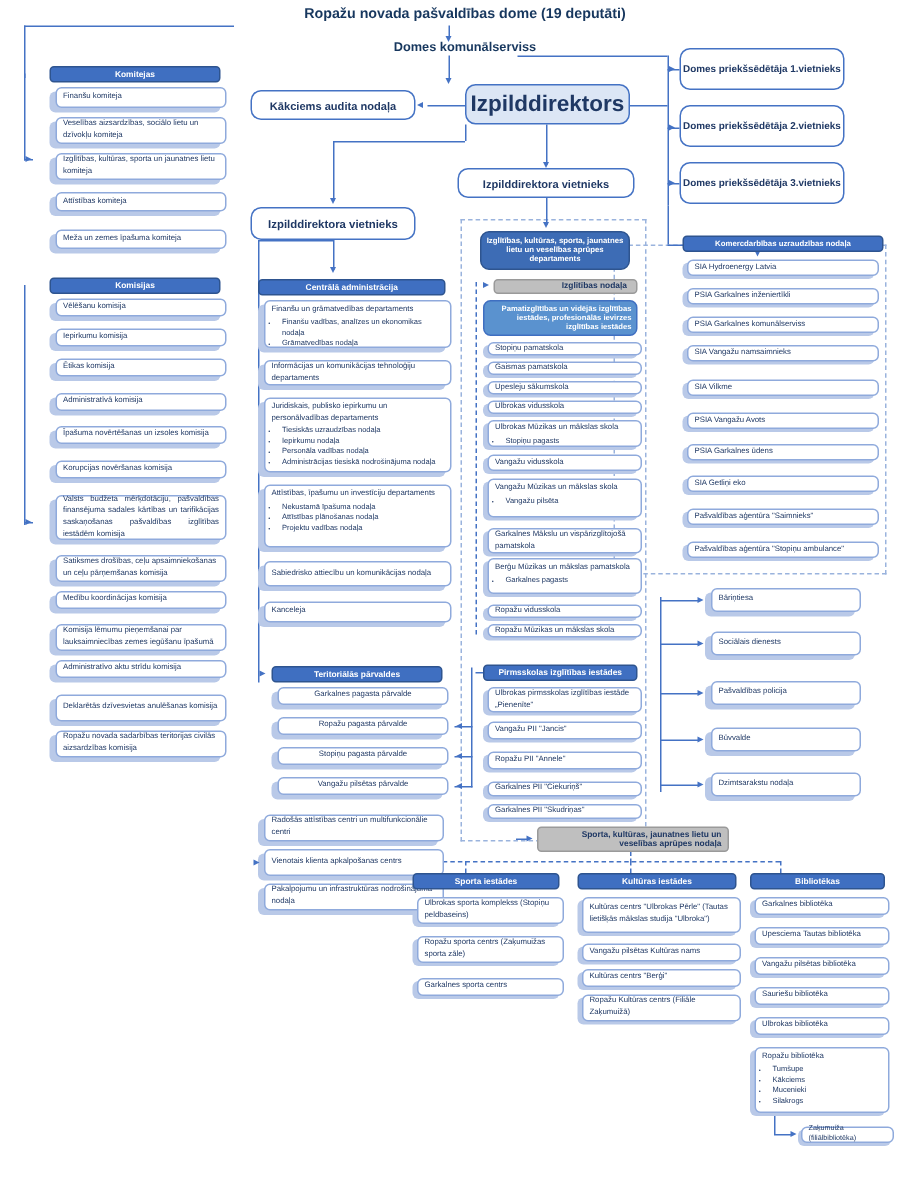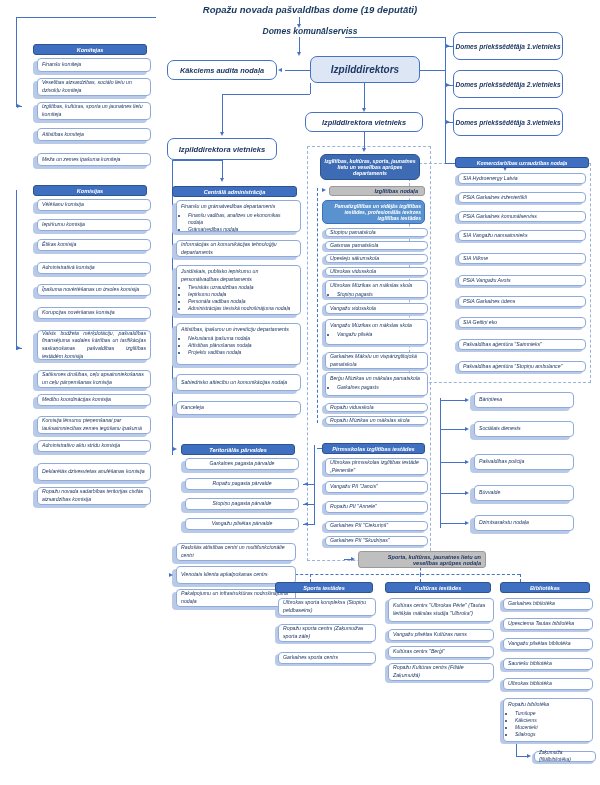--- a/index.html
+++ b/index.html
@@ -4,21 +4,21 @@
 <style>
   html,body{margin:0;padding:0;}
   body{
     width:600px;height:785px;
     background:#ffffff;
     font-family:"Liberation Sans", sans-serif;
     color:#1f3864;
     position:relative;
     overflow:hidden;
   }
-  .canvas{position:absolute;left:0;top:0;width:600px;height:785px;font-style:italic;}
+  .canvas{position:absolute;left:0;top:0;width:600px;height:785px;}
   
   .box{
     position:absolute;
     box-sizing:border-box;
     border:1px solid #8faadc;
     background:#ffffff;
     border-radius:4px;
     font-size:5.2px;
     line-height:1.45;
     color:#1f3864;
@@ -204,21 +204,21 @@
 
   <div class="ln lnh" style="left:16px;top:17px;width:140px;"></div>
   <div class="ln lnv" style="left:16px;top:17px;height:35px;"></div>
 
   <div class="rbox white" style="left:167px;top:60px;width:110px;height:20px;font-size:7.4px;">
       <span class="lbl c">Kākciems audita nodaļa</span>
     </div>
   <div class="ln lnh" style="left:285px;top:70px;width:25px;"></div>
   <div class="arw right" style="left:278px;top:68px;transform:rotate(180deg);"></div>
 
-  <div class="rbox" style="left:310px;top:56px;width:110px;height:27px;font-size:10px;">
+  <div class="rbox" style="left:310px;top:56px;width:110px;height:27px;font-size:15px;">
       <span class="lbl c">Izpilddirektors</span>
     </div>
 
   <div class="ln lnv" style="left:364px;top:83px;height:27px;"></div>
   <div class="arw down" style="left:362px;top:108px;"></div>
 
   <div class="ln lnh" style="left:222px;top:94px;width:88px;"></div>
   <div class="ln lnv" style="left:310px;top:83px;height:11px;"></div>
   <div class="ln lnv" style="left:222px;top:94px;height:40px;"></div>
   <div class="arw down" style="left:220px;top:132px;"></div>

